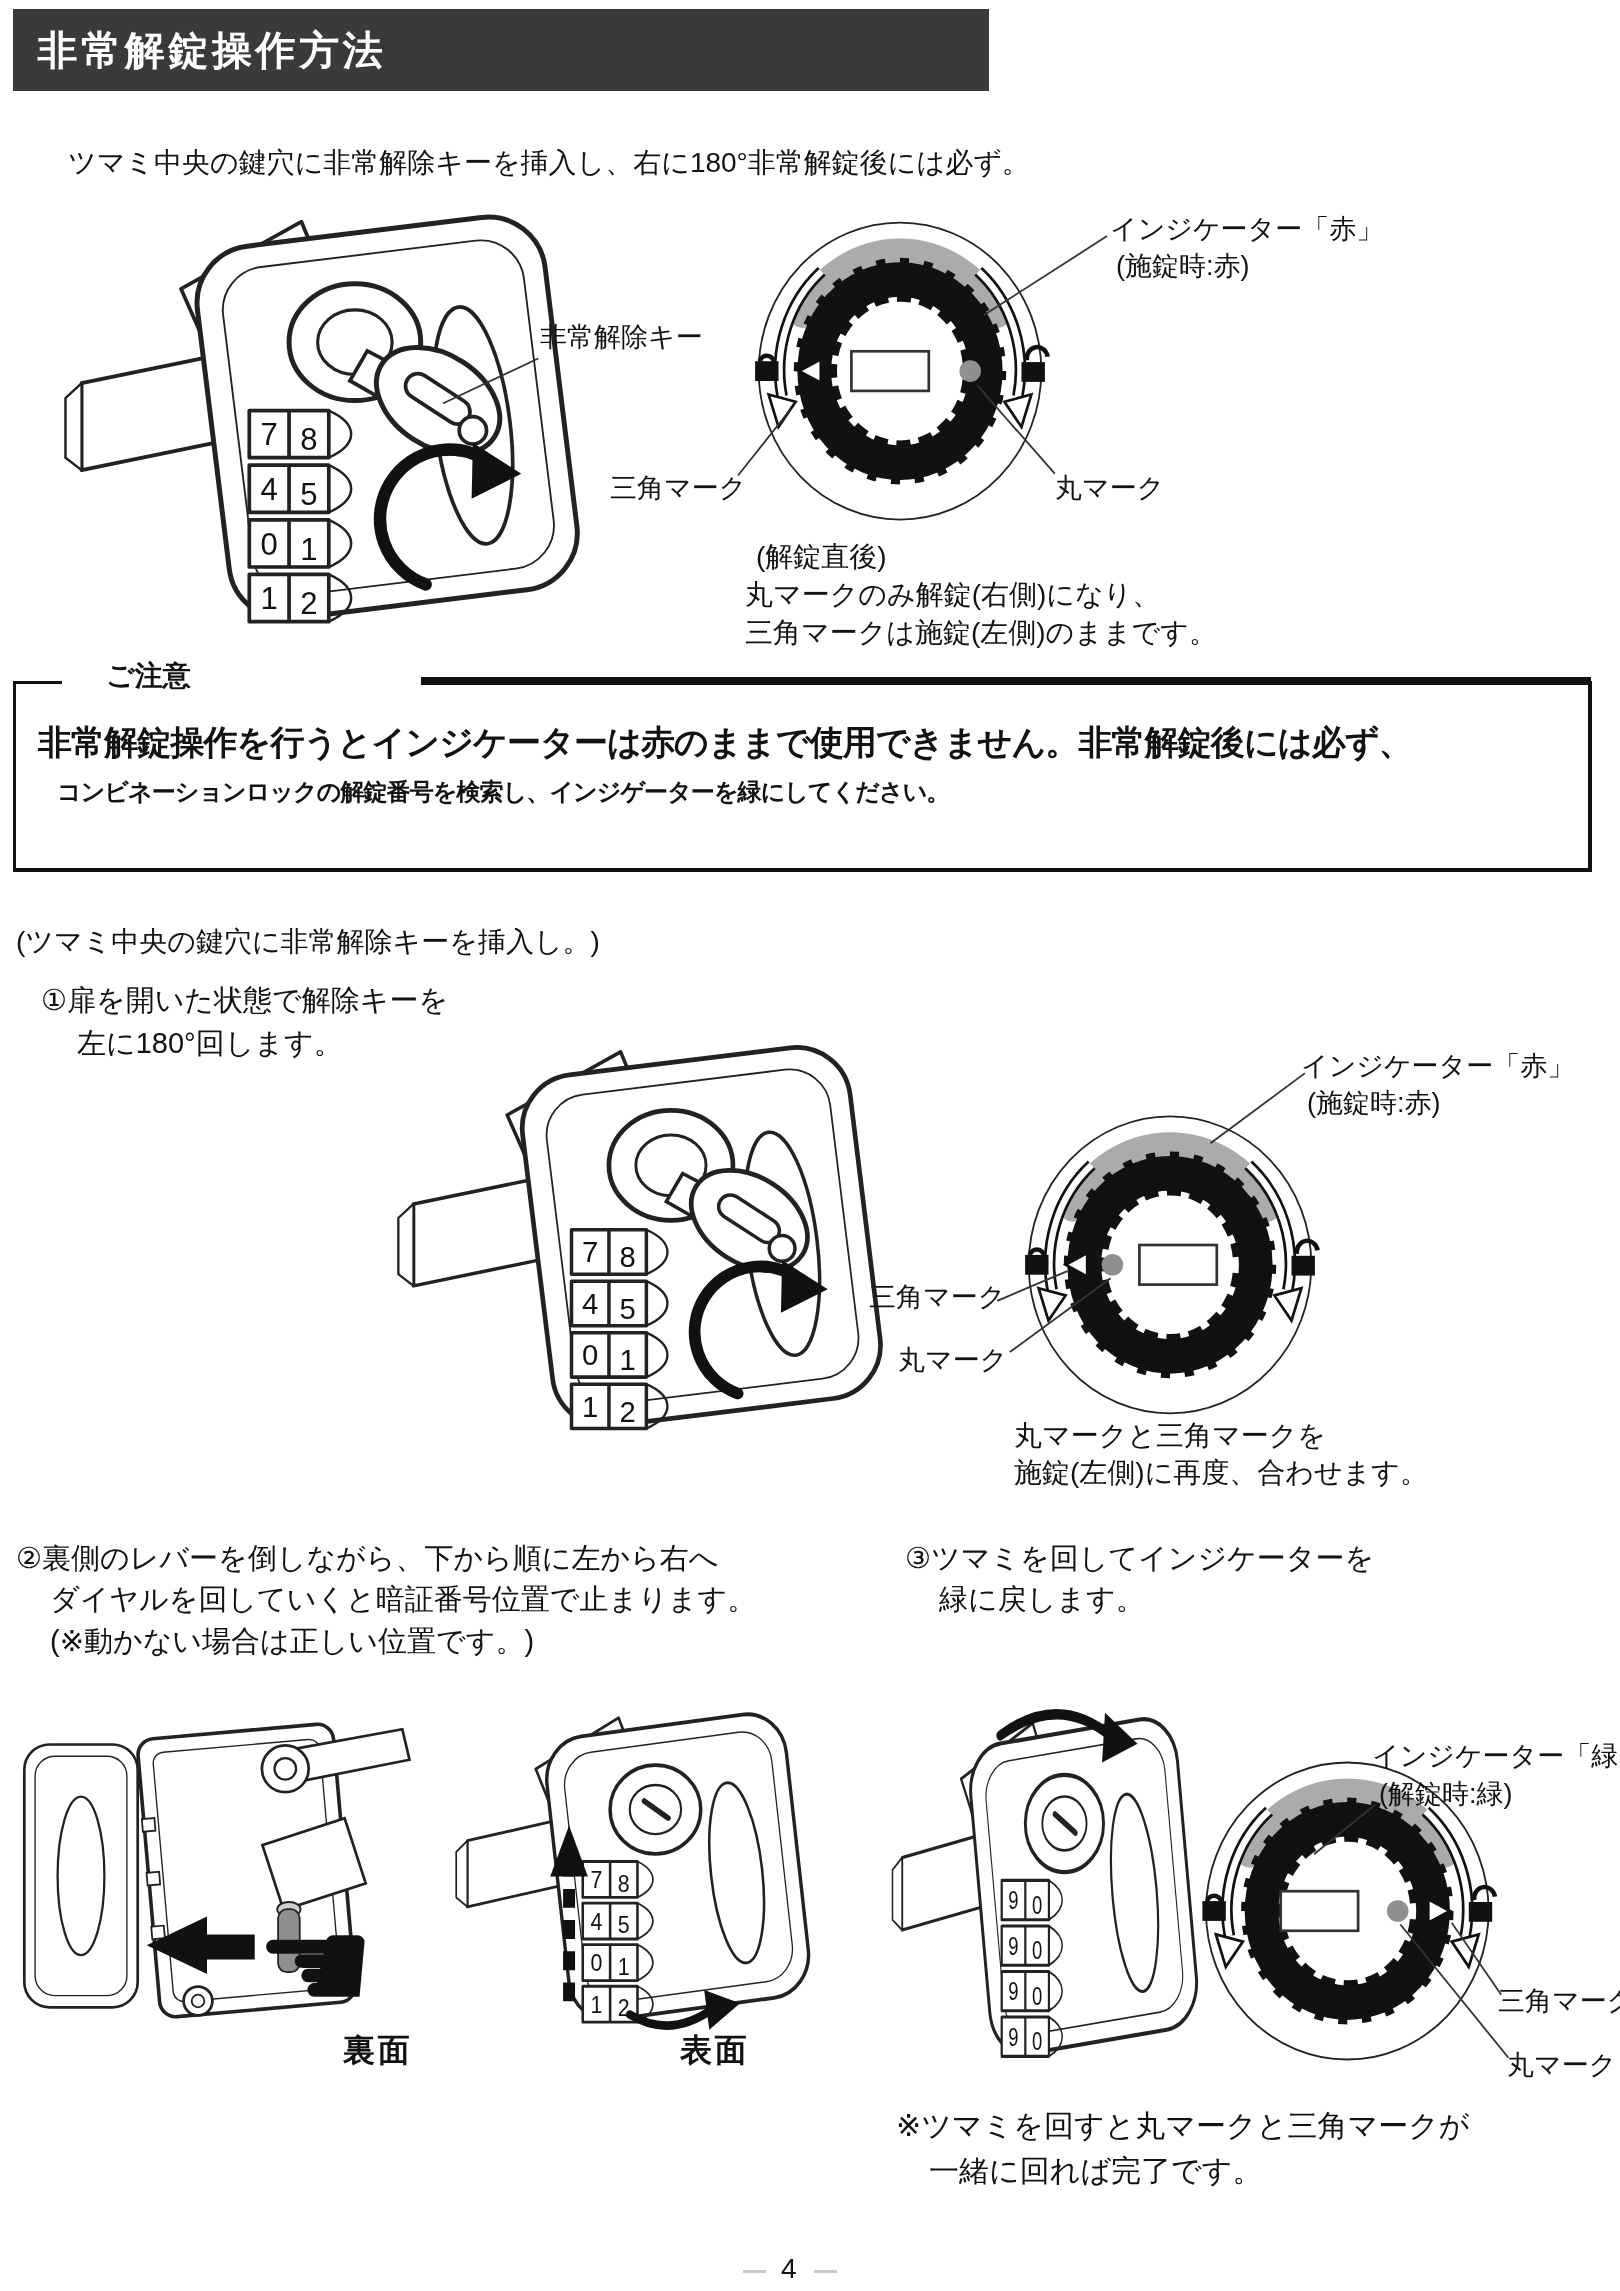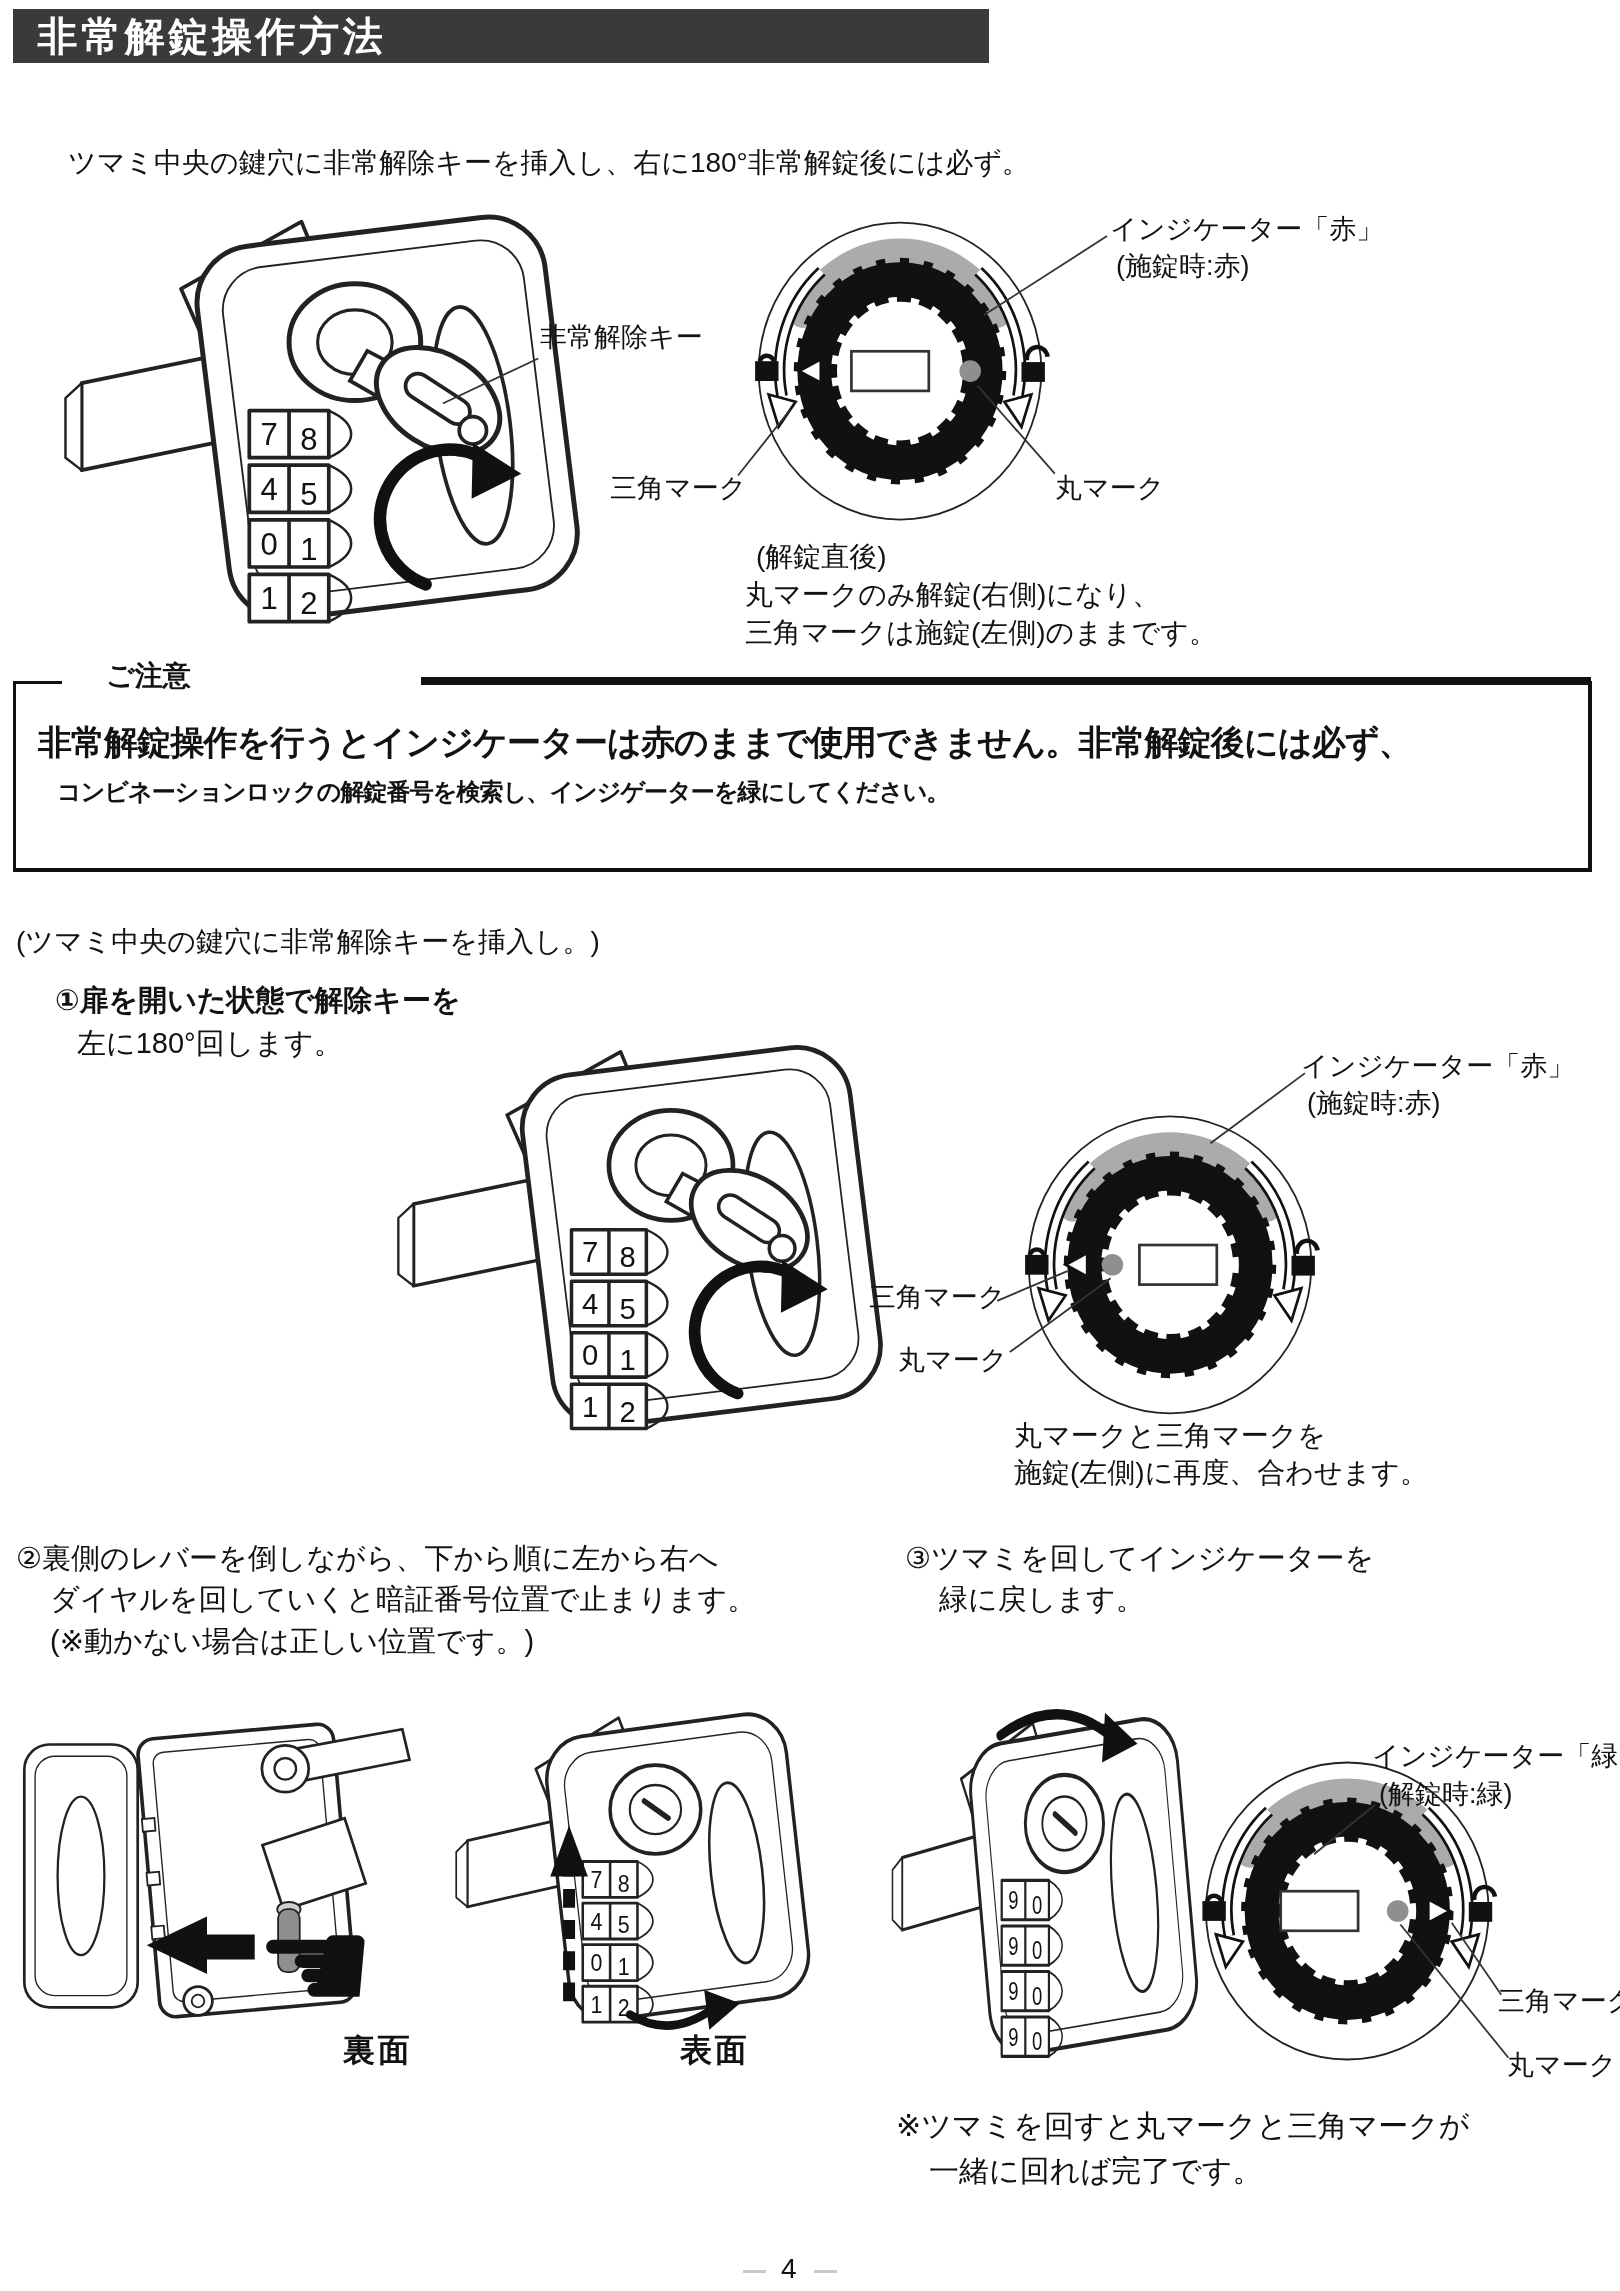--- a/index.html
+++ b/index.html
@@ -2,21 +2,21 @@
 <html style="font-size:14.4px"><head>
 <meta charset="utf-8">
 <style>
   html,body{margin:0;padding:0;background:#ddd;}
   .page{position:relative;width:1620px;height:2292px;background:#ffffff;
         font-family:"Liberation Sans","DejaVu Sans",sans-serif;color:#121212;overflow:hidden;}
   .lbl{position:absolute;white-space:nowrap;line-height:1.18;}
   .b{font-weight:bold;}
   .art{position:absolute;left:0;top:0;}
   .bar{position:absolute;background:#111;}
-  .titlebar{position:absolute;left:12.6px;top:9px;width:976px;height:54px;background:#3a3a3a;
+  .titlebar{position:absolute;left:12.6px;top:9px;width:976px;height:82px;background:#3a3a3a;
             display:flex;align-items:center;}
   .titlebar span{color:#fff;font-size:40px;font-weight:bold;letter-spacing:3.6px;padding-left:25px;}
   svg text{font-family:"Liberation Sans","DejaVu Sans",sans-serif;}
 </style>
 </head>
 <body>
 
 <div class="page">
 
   <svg class="art" width="1620" height="2292" viewBox="0 0 1800 2546">
@@ -235,21 +235,21 @@
   <div class="bar" style="left:12.6px;top:681px;width:49px;height:2.7px;"></div>
   <div class="bar" style="left:421px;top:677px;width:1170px;height:8px;"></div>
   <div class="bar" style="left:12.6px;top:681px;width:3.6px;height:190px;"></div>
   <div class="bar" style="left:1588px;top:681px;width:3.6px;height:190px;"></div>
   <div class="bar" style="left:12.6px;top:868px;width:1579px;height:3.6px;"></div>
   <div class="lbl b" style="left:90px;top:659px;font-size:28px;background:#fff;padding:0 16px;">ご注意</div>
   <div class="lbl b" style="left:38px;top:722px;font-size:34px;letter-spacing:-0.9px;">非常解錠操作を行うとインジケーターは赤のままで使用できません。非常解錠後には必ず、</div>
   <div class="lbl b" style="left:38px;top:778px;font-size:24px;letter-spacing:-0.9px;margin-left:19px;">コンビネーションロックの解錠番号を検索し、インジゲーターを緑にしてください。</div>
 
   <div class="lbl" style="left:16px;top:925px;font-size:28px;">(ツマミ中央の鍵穴に非常解除キーを挿入し。)</div>
-  <div class="lbl" style="left:55px;top:983px;font-size:29px;font-weight:bold;">①扉を開いた状態で解除キーを</div>
+  <div class="lbl" style="left:41px;top:983px;font-size:29px;">①扉を開いた状態で解除キーを</div>
   <div class="lbl" style="left:77px;top:1026px;font-size:29px;">左に180°回します。</div>
 
   <div class="lbl" style="left:1301px;top:1051px;font-size:27px;">インジケーター「赤」</div>
   <div class="lbl" style="left:1307px;top:1088px;font-size:27px;">(施錠時:赤)</div>
   <div class="lbl" style="left:869px;top:1282px;font-size:27px;">三角マーク</div>
   <div class="lbl" style="left:898px;top:1345px;font-size:27px;">丸マーク</div>
   <div class="lbl" style="left:1014px;top:1419px;font-size:28px;">丸マークと三角マークを</div>
   <div class="lbl" style="left:1014px;top:1456px;font-size:28px;">施錠(左側)に再度、合わせます。</div>
 
   <div class="lbl" style="left:16px;top:1541px;font-size:29px;">②裏側のレバーを倒しながら、下から順に左から右へ</div>

